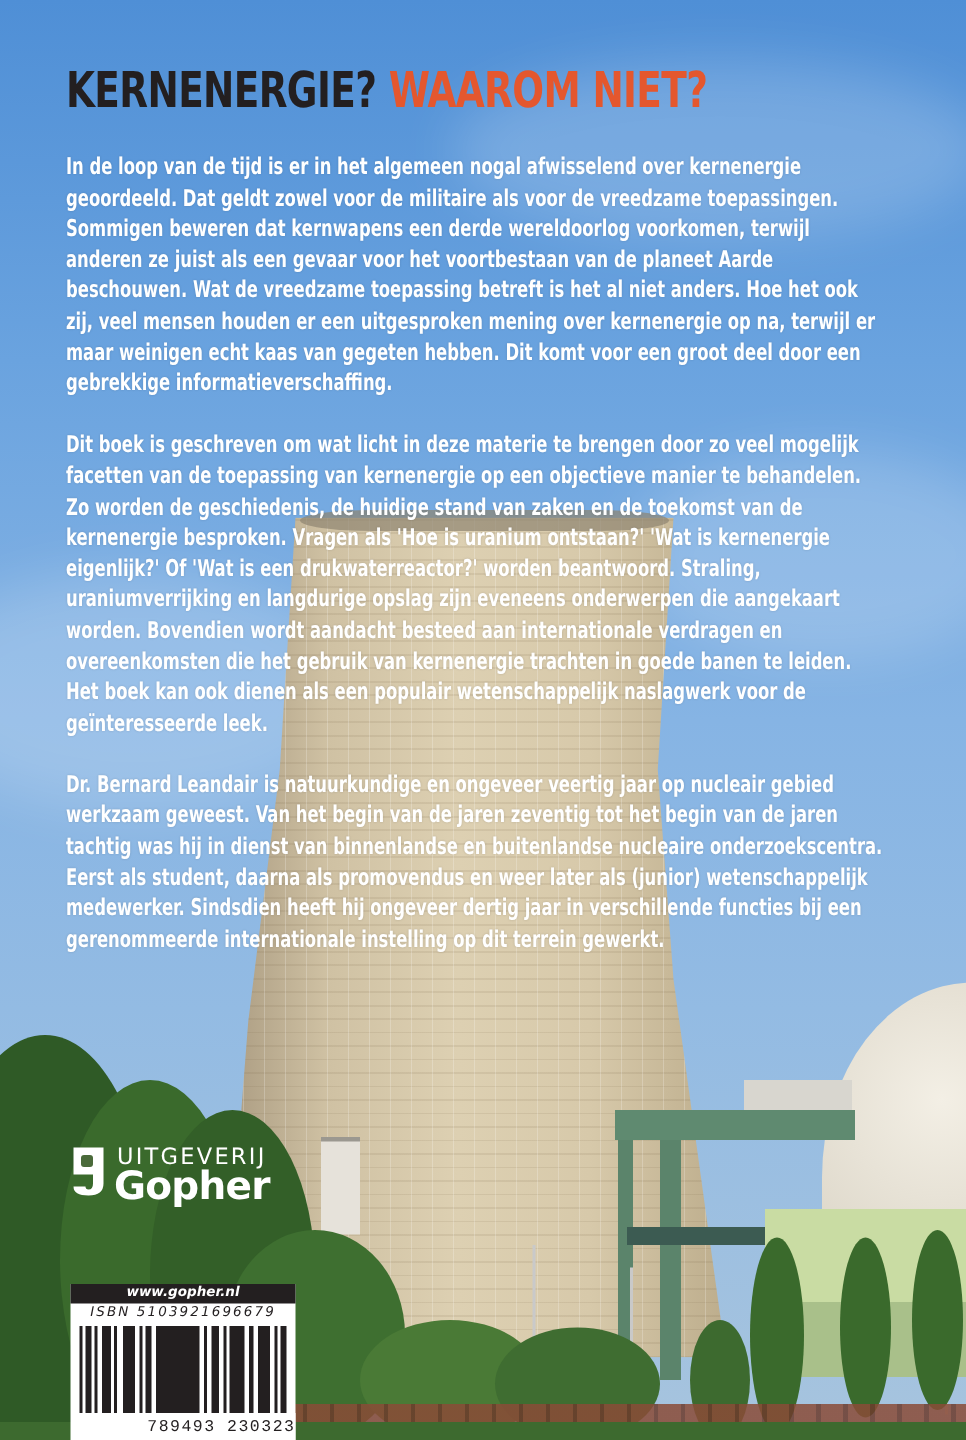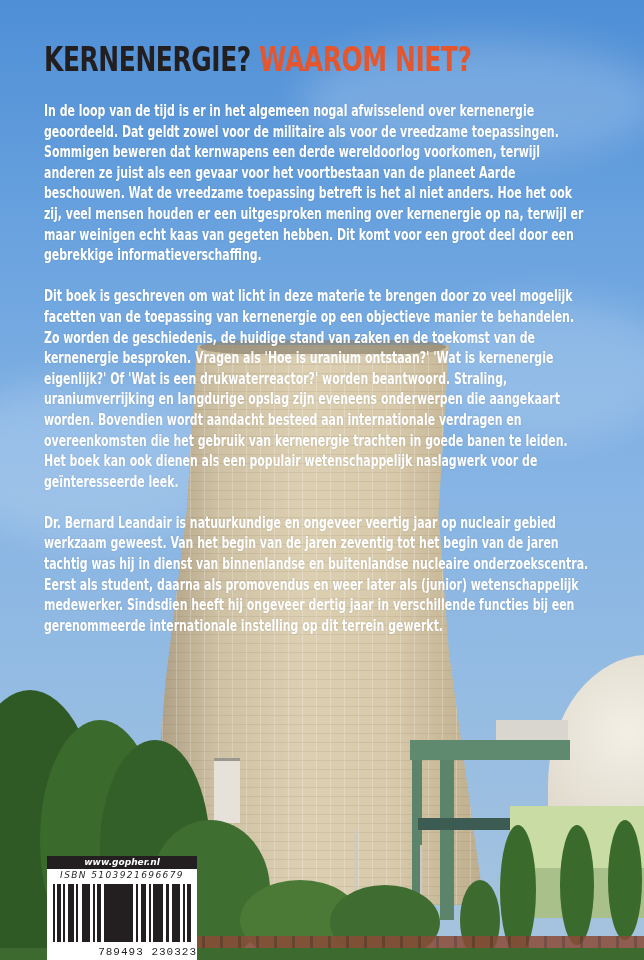--- a/index.html
+++ b/index.html
@@ -142,20 +142,28 @@
     <p>
       <span class="line">Dr. Bernard Leandair is natuurkundige en ongeveer veertig jaar op nucleair gebied</span>
       <span class="line">werkzaam geweest. Van het begin van de jaren zeventig tot het begin van de jaren</span>
       <span class="line">tachtig was hij in dienst van binnenlandse en buitenlandse nucleaire onderzoekscentra.</span>
       <span class="line">Eerst als student, daarna als promovendus en weer later als (junior) wetenschappelijk</span>
       <span class="line">medewerker. Sindsdien heeft hij ongeveer dertig jaar in verschillende functies bij een</span>
       <span class="line">gerenommeerde internationale instelling op dit terrein gewerkt.</span>
     </p>
   </div>
 
+  <div class="pub">
+    <svg class="pub-g" viewBox="0 0 24 36">
+      <path d="M2 2 H22 V26 Q22 34 12 34 Q2 34 2 28 H10 Q10 30 12 30 Q15 30 15 26 V20 H2 Z" fill="#ffffff"></path>
+      <rect x="7" y="7" width="8" height="8" rx="2" fill="#4a6a3a"></rect>
+    </svg>
+    <span class="pub-small">UITGEVERIJ</span>
+    <span class="pub-big">Gopher</span>
+  </div>
 
   <div class="barcode-box">
     <div class="bc-url">www.gopher.nl</div>
     <div class="bc-isbn">ISBN 5103921696679</div>
     <div class="bars">
       <span style="width:2px;margin-right:2px"></span>
       <span style="width:4px;margin-right:2px"></span>
       <span style="width:2px;margin-right:3px"></span>
       <span style="width:6px;margin-right:2px"></span>
       <span style="width:2px;margin-right:4px"></span>

